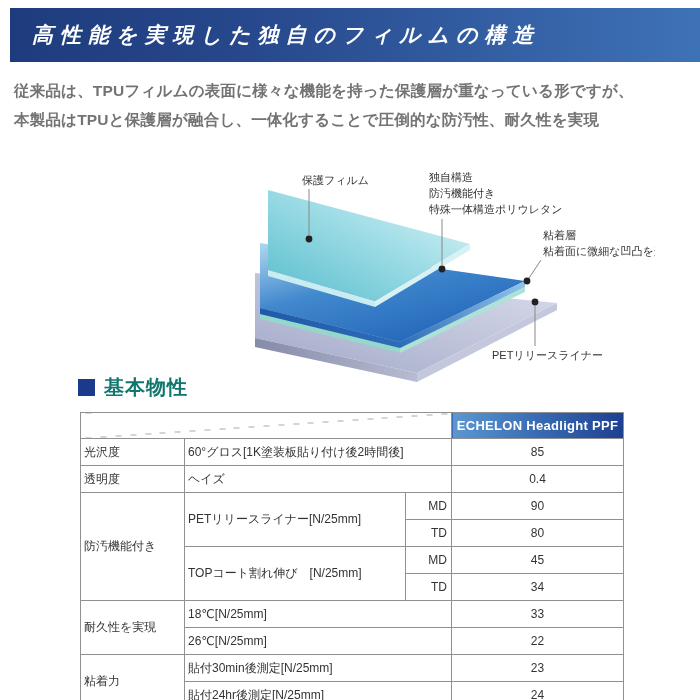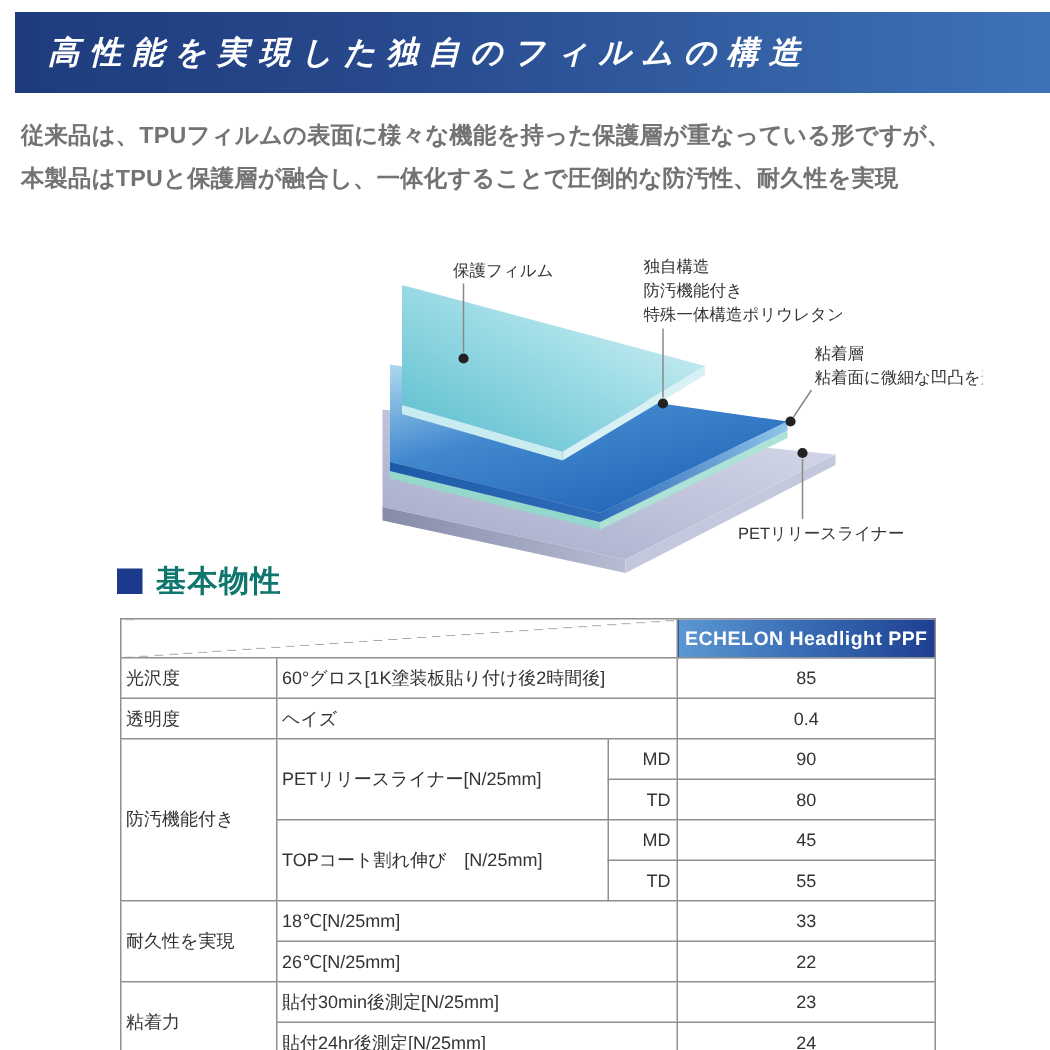--- a/index.html
+++ b/index.html
@@ -210,21 +210,21 @@
       <td class="c-dir">TD</td>
       <td class="c-val">80</td>
     </tr>
     <tr>
       <td rowspan="2">TOPコート割れ伸び　[N/25mm]</td>
       <td class="c-dir">MD</td>
       <td class="c-val">45</td>
     </tr>
     <tr>
       <td class="c-dir">TD</td>
-      <td class="c-val">55</td>
+      <td class="c-val">34</td>
     </tr>
 
     <tr>
       <td rowspan="2">耐久性を実現</td>
       <td colspan="2">18℃[N/25mm]</td>
       <td class="c-val">33</td>
     </tr>
     <tr>
       <td colspan="2">26℃[N/25mm]</td>
       <td class="c-val">22</td>

